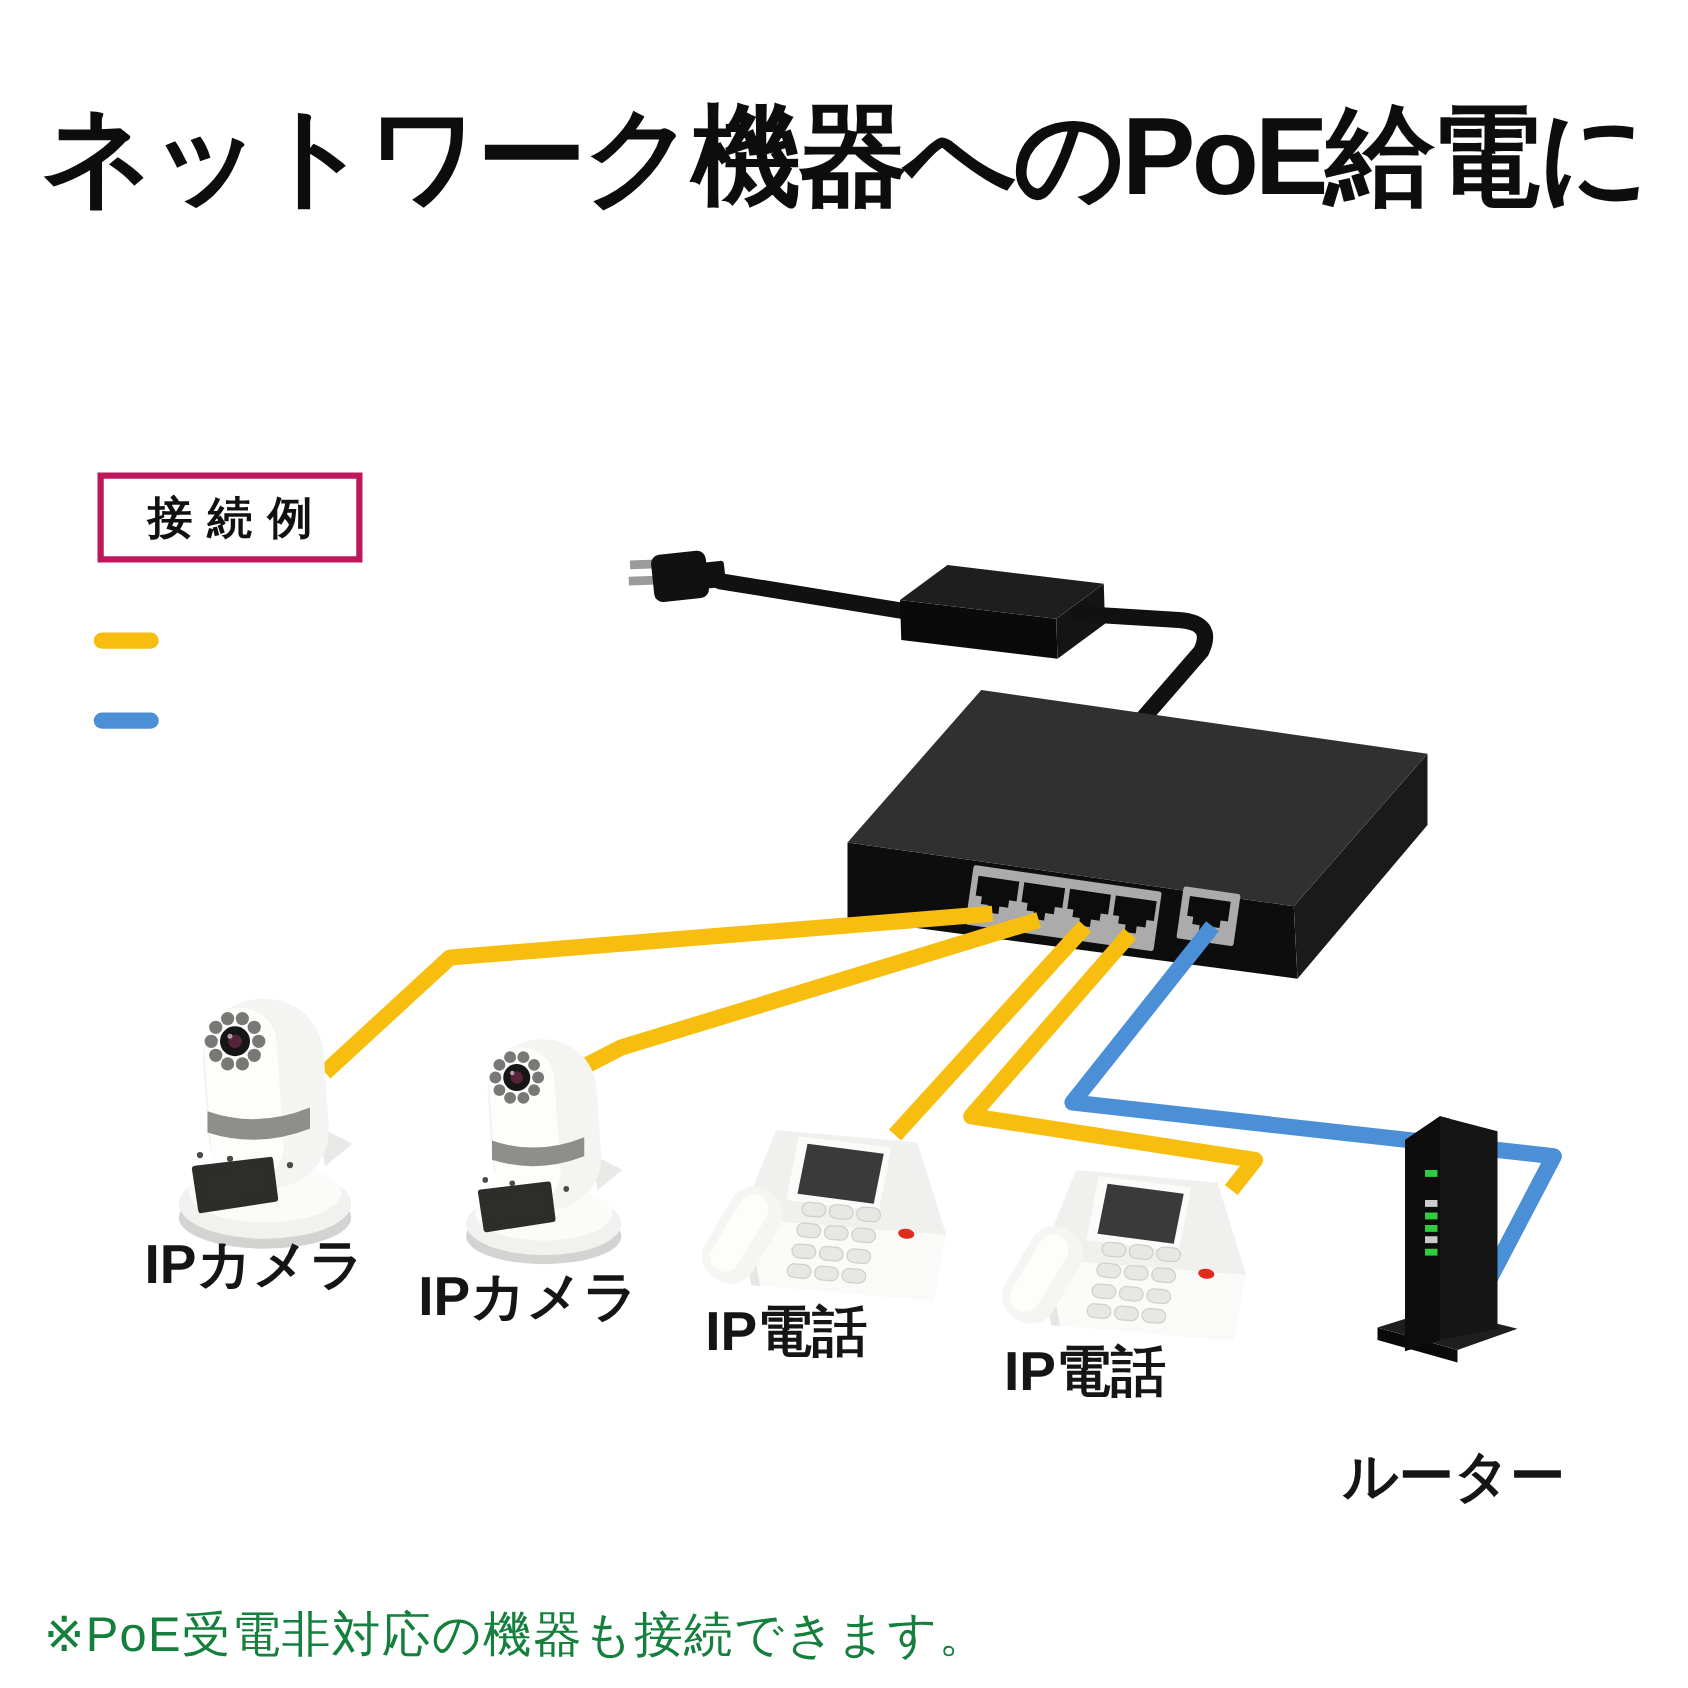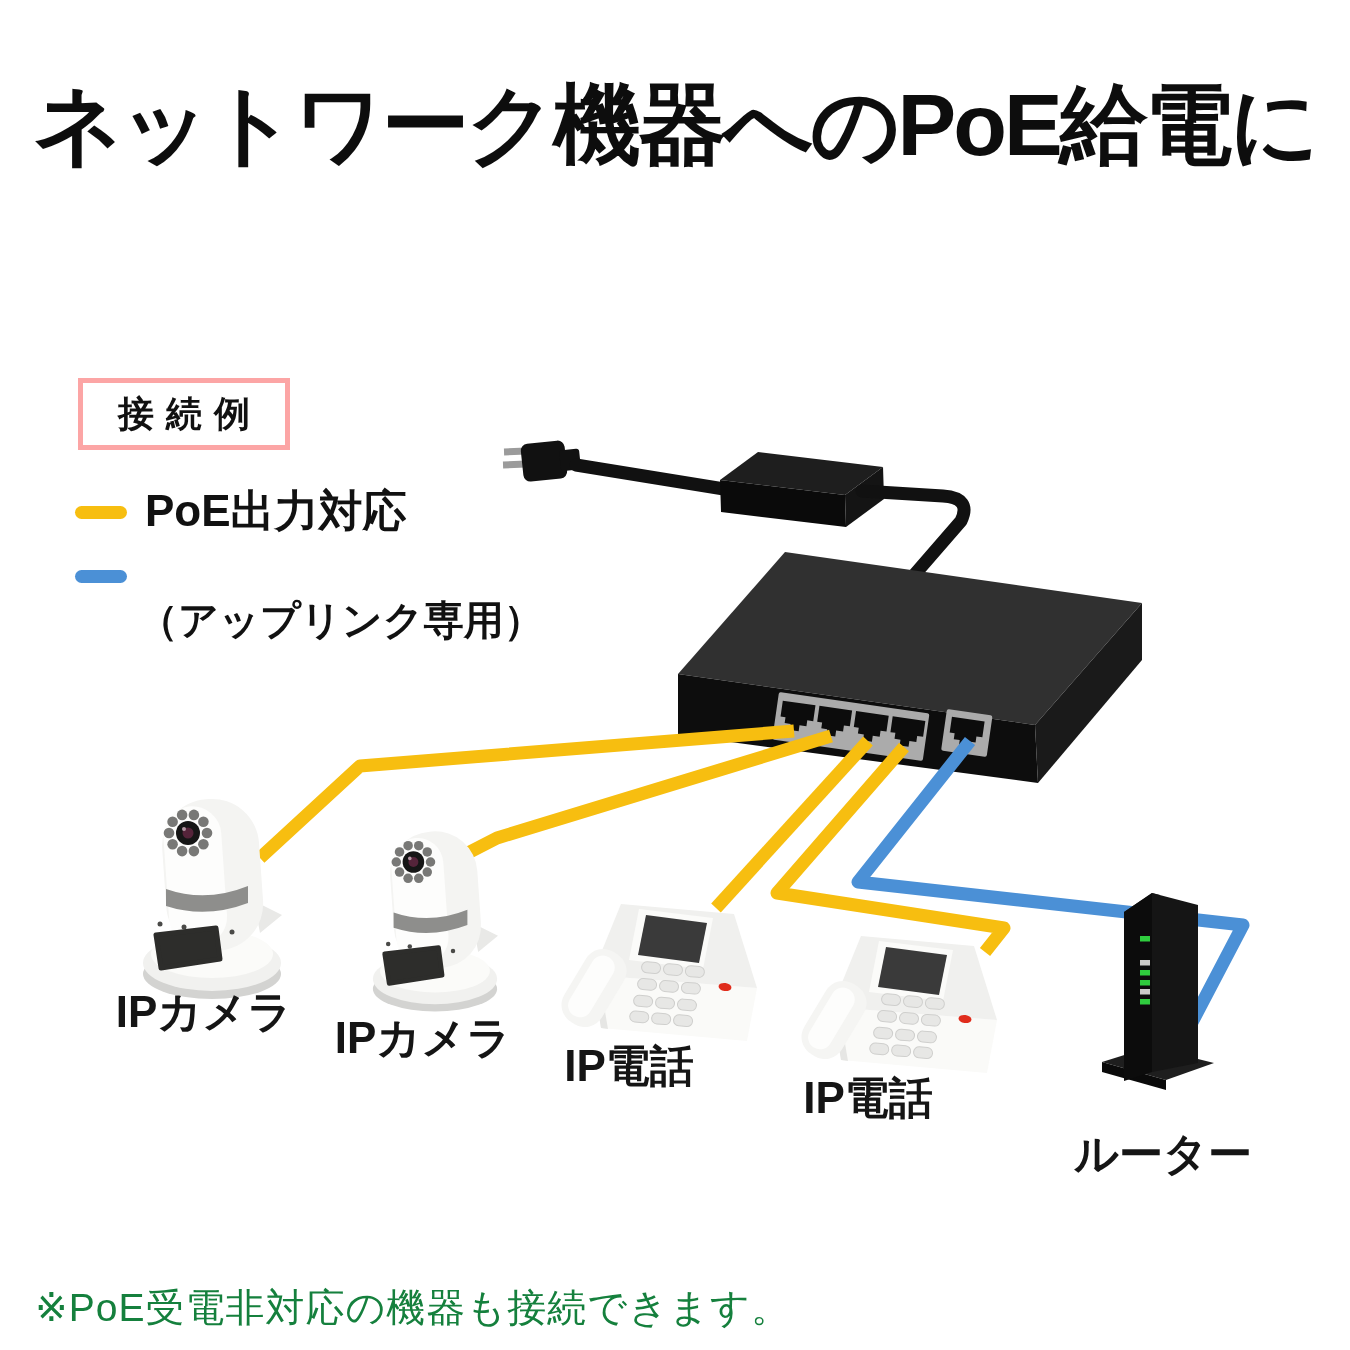--- a/index.html
+++ b/index.html
@@ -8,21 +8,21 @@
     font-family:"Liberation Sans","DejaVu Sans",sans-serif;color:#111111;
   }
   #diagram-svg{position:absolute;left:0;top:0;}
   .abs{position:absolute;}
   #page-title{
     left:675px;top:66px;transform:translateX(-50%);
     font-size:88px;font-weight:900;letter-spacing:-3px;white-space:nowrap;color:#0d0d0d;
   }
   #legend-heading-box{
     left:78px;top:378px;width:212px;height:72px;box-sizing:border-box;
-    border:5px solid #fca5a5;display:flex;align-items:center;justify-content:center;
+    border:5px solid #be185d;display:flex;align-items:center;justify-content:center;
   }
   #legend-heading-box .txt{
     font-size:36px;font-weight:800;letter-spacing:12px;padding-left:12px;white-space:nowrap;
   }
   .legend-dash{
     width:52px;height:13px;border-radius:7px;background:#cccccc;
   }
   .legend-label{
     font-size:44px;font-weight:800;white-space:nowrap;line-height:1.06;color:#111111;
   }
@@ -170,25 +170,23 @@
     </g>
   </svg>
 
   <div id="page-title" class="abs">ネットワーク機器へのPoE給電に</div>
 
   <div id="legend-heading-box" class="abs">
     <span class="txt">接続例</span>
   </div>
 
   <div class="abs legend-dash" style="left: 75px; top: 506px; background-color: rgb(247, 190, 16);"></div>
-  <div class="abs legend-label" style="left:145px;top:488px;">PoE出力対応</div>
 
   <div class="abs legend-dash" style="left: 75px; top: 570px; background-color: rgb(75, 144, 214);"></div>
-  <div class="abs legend-label legend-sub" style="left:138px;top:599px;">（アップリンク専用）</div>
 
   <div class="dev-label" style="left:204px;top:990px;">IPカメラ</div>
   <div class="dev-label" style="left:423px;top:1016px;">IPカメラ</div>
   <div class="dev-label" style="left:629px;top:1044px;">IP電話</div>
   <div class="dev-label" style="left:868px;top:1076px;">IP電話</div>
-  <div class="dev-label" style="left:1163px;top:1132px;">ルーター</div>
+  <div class="dev-label" style="left:1163px;top:1160px;">ルーター</div>
 
   <div id="footnote" class="abs">※PoE受電非対応の機器も接続できます。</div>
 </div>
 
 </body></html>

